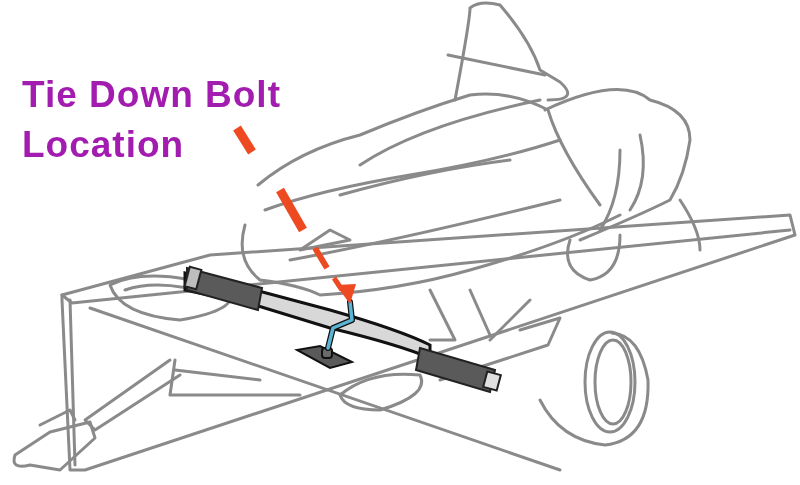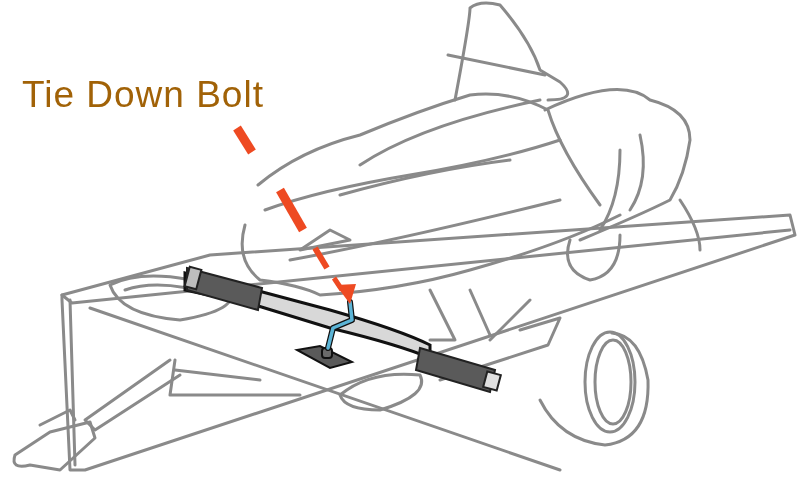--- a/index.html
+++ b/index.html
@@ -1,30 +1,31 @@
 <!DOCTYPE html>
 <html><head>
   <meta charset="utf-8">
   <style>
     html, body { margin: 0; padding: 0; background: #ffffff; }
     body { width: 800px; height: 485px; position: relative; overflow: hidden; }
     .label {
       position: absolute; left: 22px; top: 70px;
-      font-family: "Liberation Sans", sans-serif; font-weight: normal;
-      font-size: 37px; line-height: 50px; color: #a16207; letter-spacing: 1px;
+      font-family: "Liberation Sans", sans-serif; font-weight: bold;
+      font-size: 37px; line-height: 50px; color: #a21caf; letter-spacing: 1px;
     }
     .label div { white-space: nowrap; }
     svg.art { position: absolute; left: 0; top: 0; }
     .ln { fill: none; stroke: #8a8a8a; stroke-width: 3; stroke-linecap: round; stroke-linejoin: round; }
   </style>
 </head>
 <body>
 
 <div class="label">
   <div>Tie Down Bolt</div>
+  <div>Location</div>
 </div>
 
 <svg class="art" width="800" height="485" viewBox="0 0 800 485">
 
   <g>
     <path class="ln" d="M62 295 L210 255 L790 215 L795 235 L85 470 L70 470 L62 300 Z"></path>
     <path class="ln" d="M70 300 L75 465"></path>
     <path class="ln" d="M62 295 L72 303 L790 230"></path>
     <path class="ln" d="M90 308 L560 470"></path>
     <path class="ln" d="M520 330 L560 318 L548 345 L440 380"></path>

